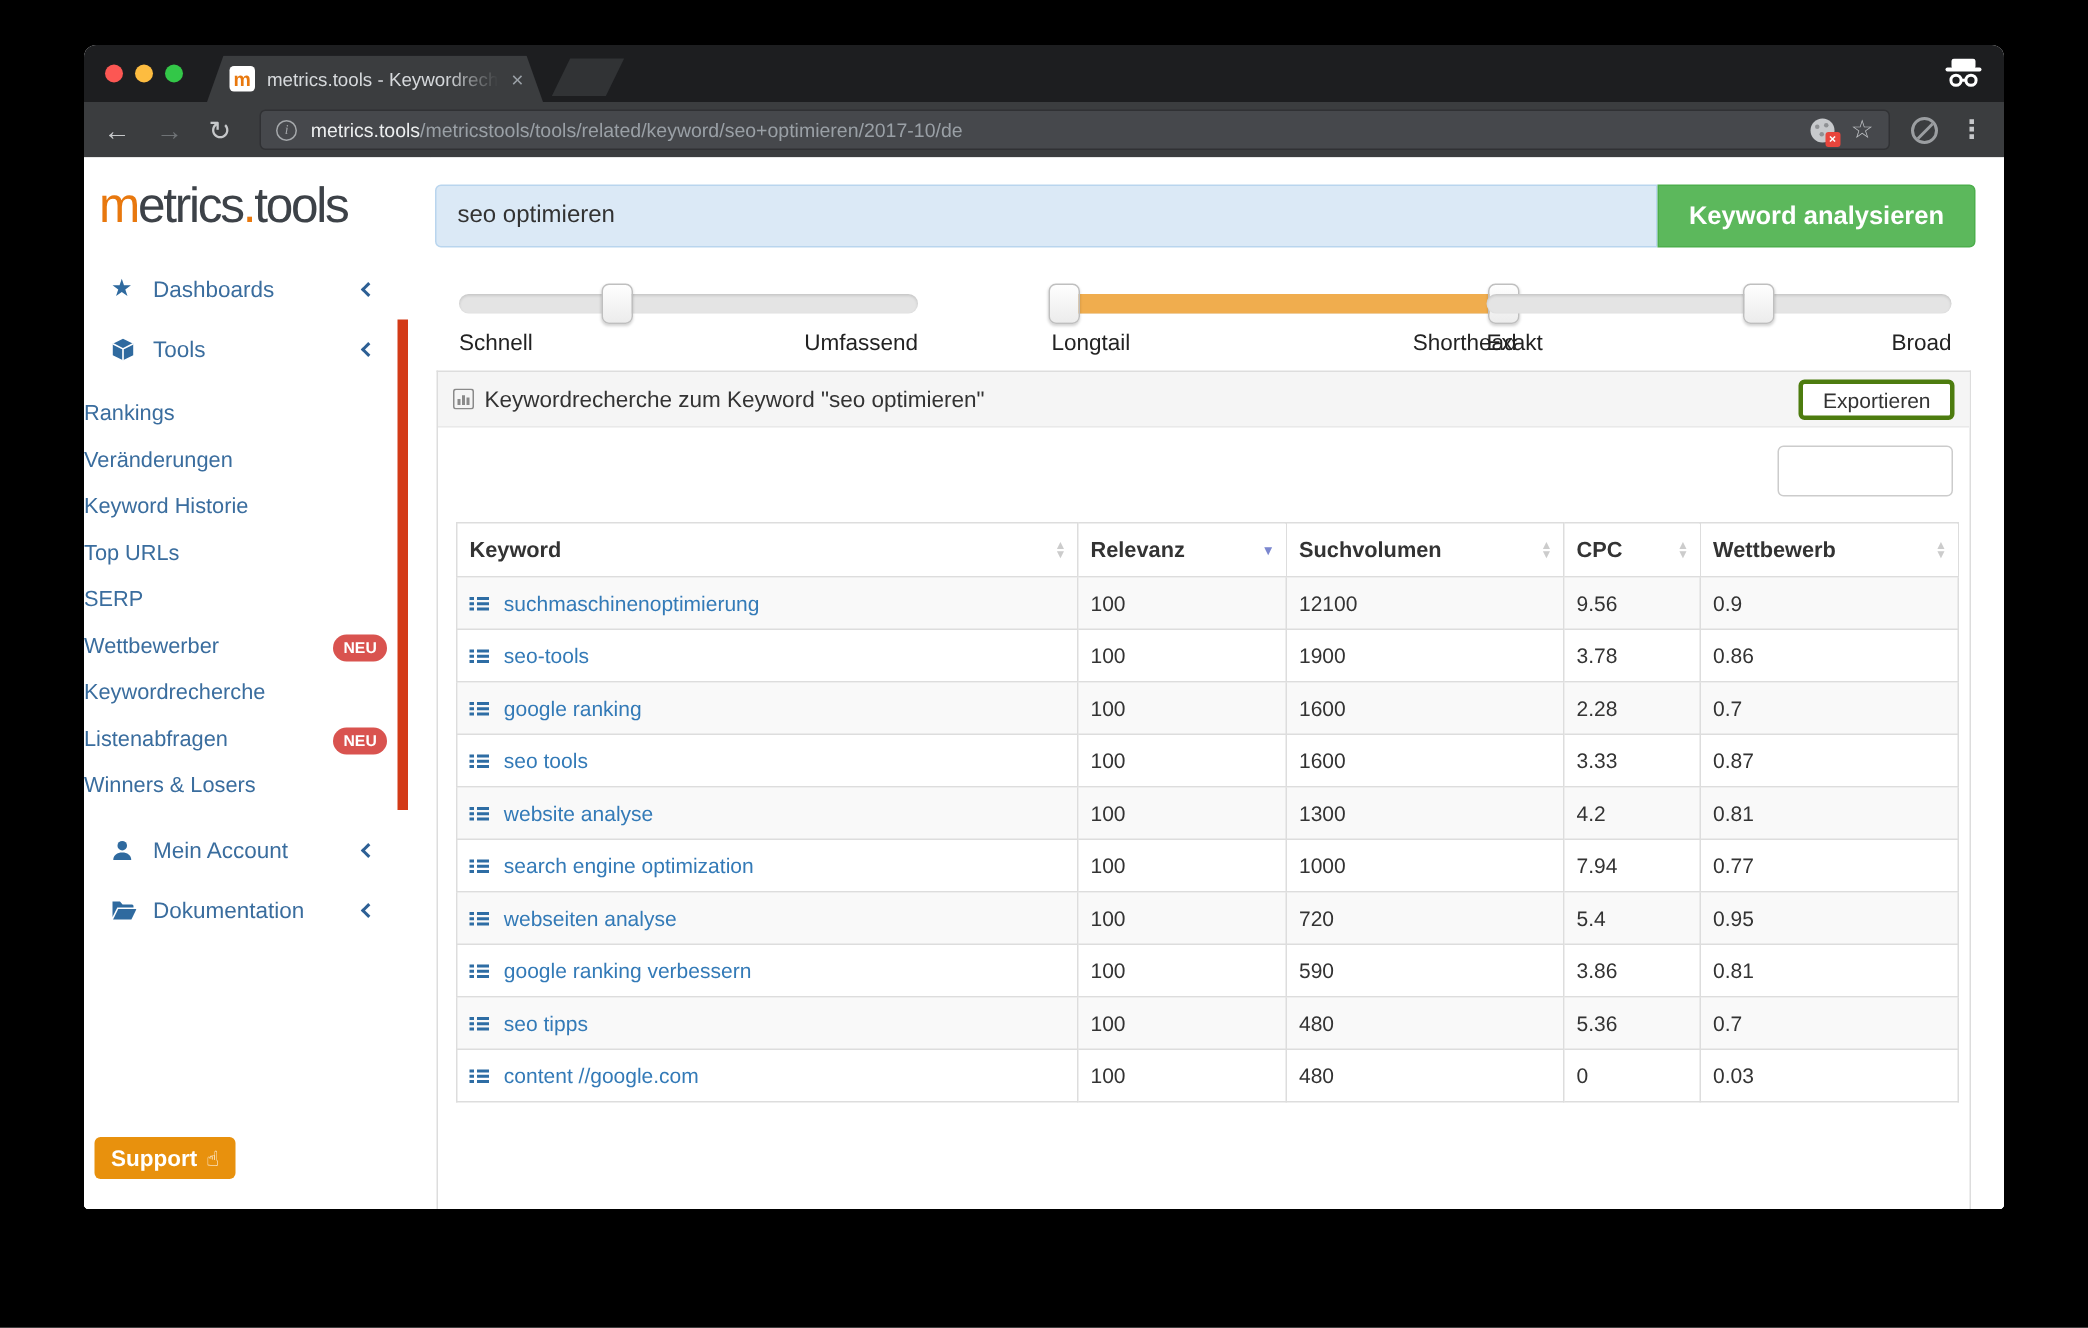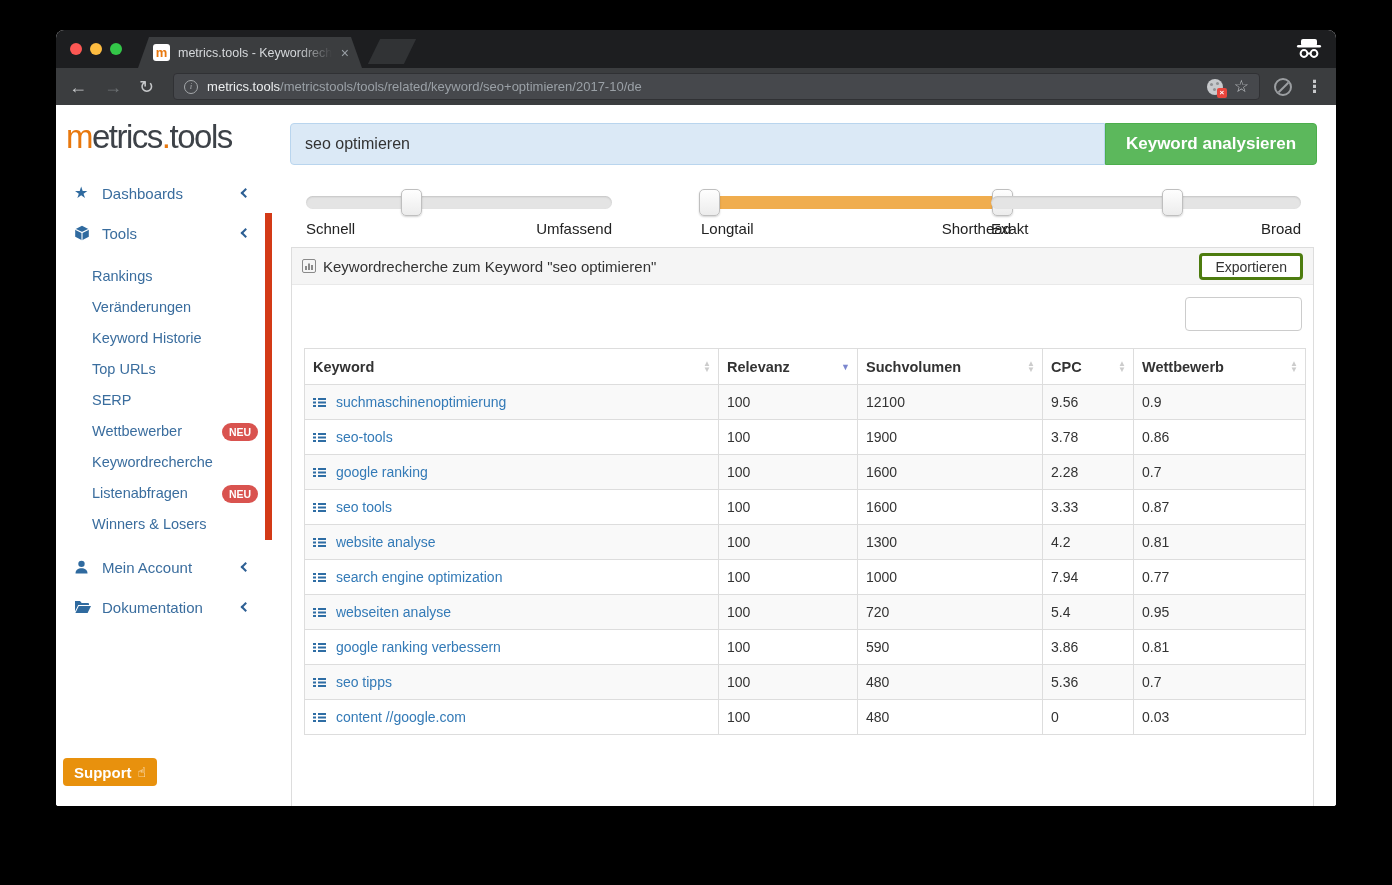--- a/index.html
+++ b/index.html
@@ -68,21 +68,21 @@
     align-items:center; padding-left:18px; cursor:pointer; }
   .nav-row .ic { width:19px; margin-right:9px; color:#2f6a9f; font-size:16px; line-height:1;
     display:inline-flex; }
   .nav-row .lbl { font-size:15px; color:#3a6d9e; }
   .chevron { position:absolute; right:38px; top:50%; width:7px; height:7px;
     border-left:2px solid #2d5f94; border-bottom:2px solid #2d5f94;
     transform:translateY(-50%) rotate(45deg); }
   .nav-dashboards{ top:72px; } .nav-tools{ top:112px; }
   .nav-account{ top:446px; } .nav-doc{ top:486px; } .nav-logout{ top:526px; }
   .subnav { position:absolute; left:0; top:156px; width:100%; }
-  .subnav-item { position:relative; height:31px; line-height:31px; padding-left:36px;
+  .subnav-item { position:relative; height:31px; line-height:31px; 
     font-size:14.5px; color:#3a6d9e; cursor:pointer; }
   .badge { position:absolute; left:166px; top:7px; background:#d9534f; color:#fff;
     font-size:10.5px; font-weight:bold; line-height:1; padding:3.5px 7px; border-radius:9px; }
   .active-bar { position:absolute; left:209px; top:108px; width:7px; height:327px;
     background:#d33a17; }
   .support-btn { position:absolute; left:7px; top:653px; width:94px; height:28px;
     background:#e8910d; border:none; border-radius:4px; color:#fff; font-weight:bold;
     font-size:15px; display:flex; align-items:center; justify-content:center; gap:6px;
     cursor:pointer; font-family:inherit; }
   .hand { font-size:14px; font-weight:normal; }

